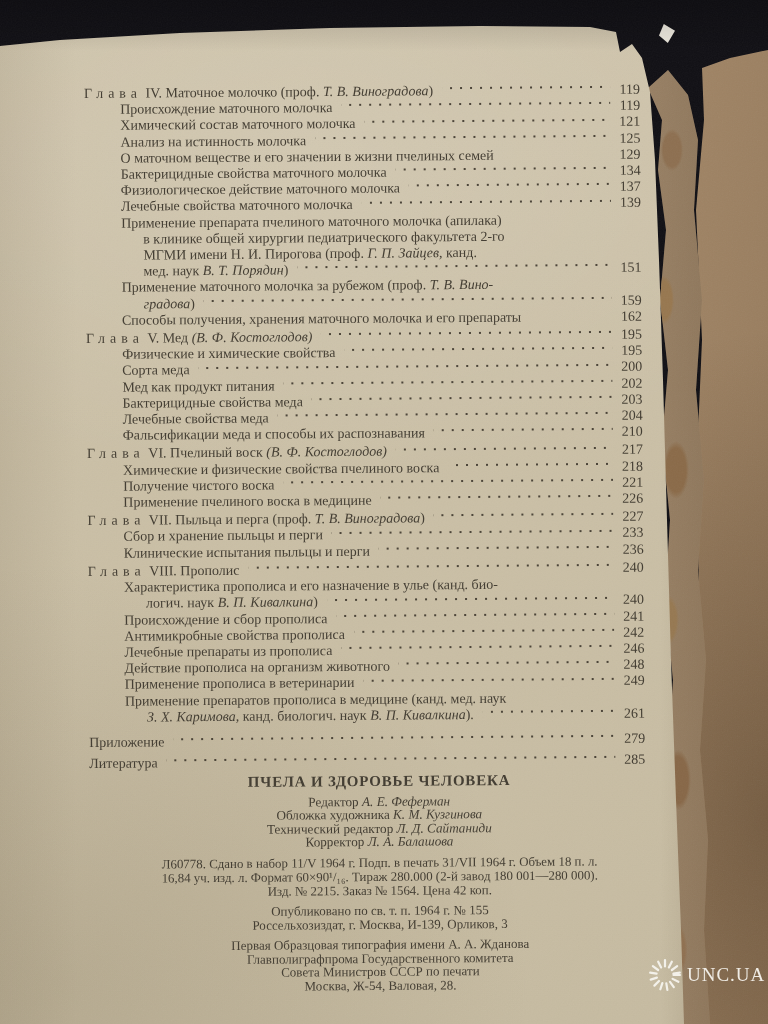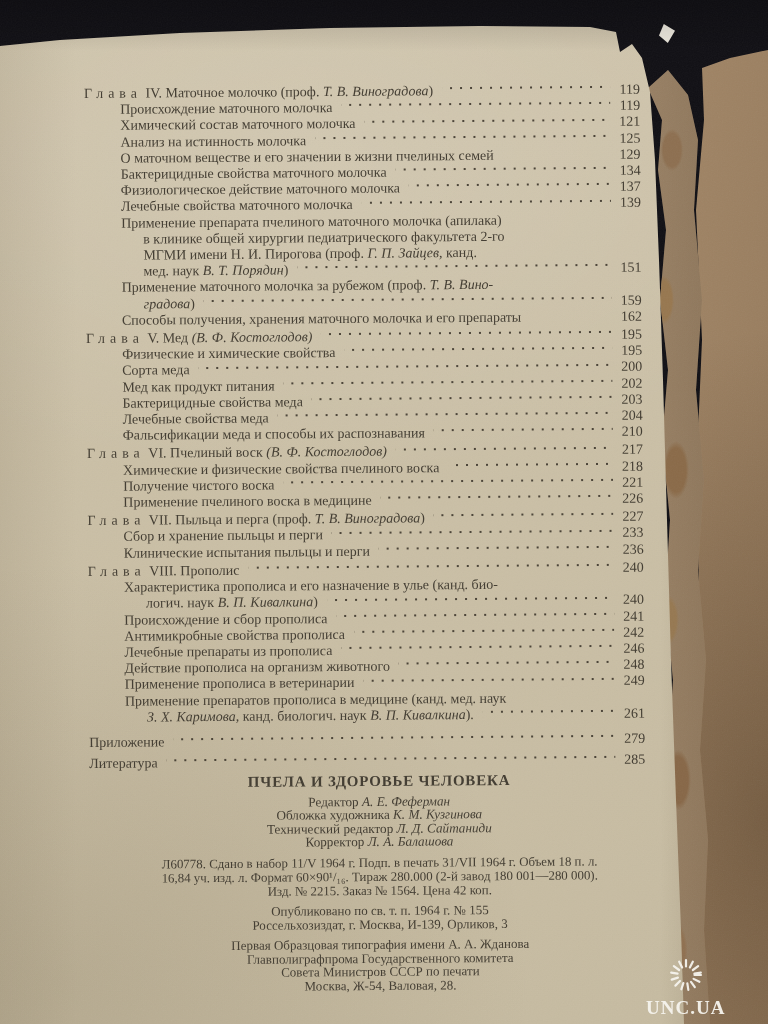--- a/index.html
+++ b/index.html
@@ -87,21 +87,21 @@
   .vignette{
     position:absolute;inset:0;pointer-events:none;
     background:
       linear-gradient(to bottom, rgba(0,0,0,.18), transparent 5%),
       radial-gradient(125% 108% at 48% 44%, transparent 68%, rgba(0,0,0,.17) 100%);
   }
   .grain{position:absolute;inset:0;opacity:.05;pointer-events:none;}
   .wm{
     position:absolute;left:646px;top:956px;display:flex;align-items:center;gap:3px;
     color:var(--wm,#f6f4ee);opacity:.95;
-    font-weight:bold;font-size:19px;letter-spacing:1px;flex-direction:column;
+    font-weight:normal;font-size:19px;letter-spacing:1px;
   }
   .wm svg{display:block;}
 </style>
 </head>
 <body>
 
 <div class="photo">
   <div class="cover"></div>
   <div class="spine"></div>
   <div class="page"></div>

